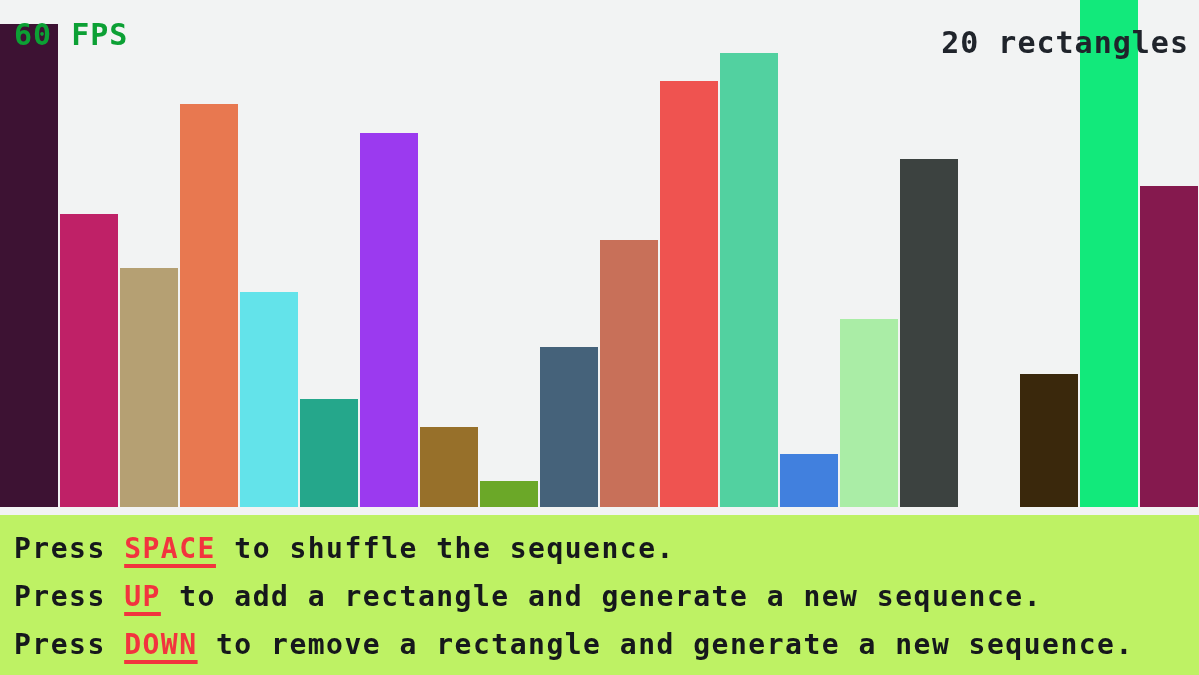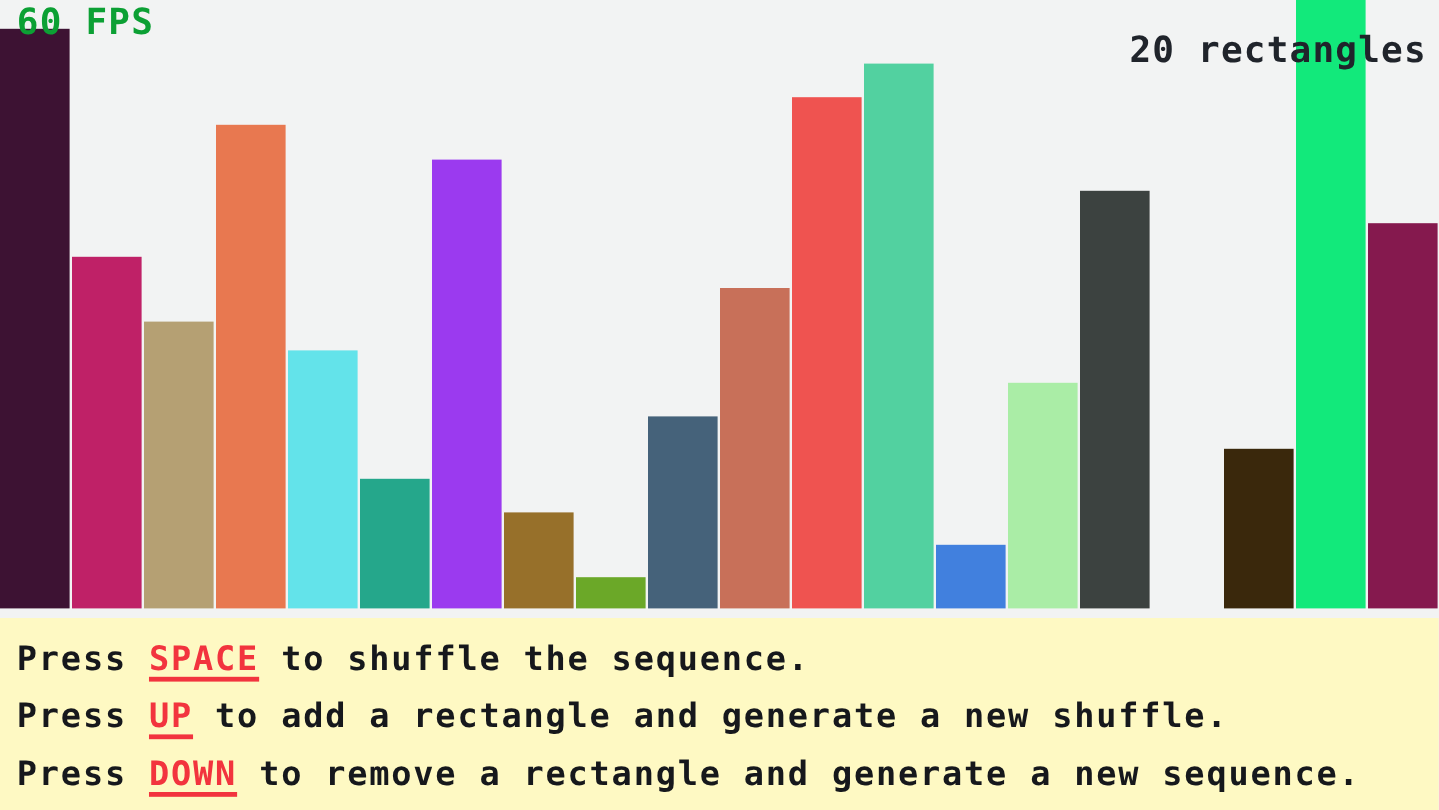--- a/index.html
+++ b/index.html
@@ -22,21 +22,21 @@
     width:1199px; height:515px;
   }
   .bar {
     position:absolute;
     bottom:8px;
   }
 
   
   #fps-counter {
     position:absolute;
-    left:14px; top:4px;
+    left:14px; top:20px;
     font-size:30px;
     line-height:30px;
     letter-spacing:1px;
     font-weight:700;
     color:#0CA034;
     white-space:nowrap;
     z-index:5;
     font-family:"DejaVu Sans Mono", monospace;
   }
   #rect-count {
@@ -51,21 +51,21 @@
     z-index:5;
     font-family:"DejaVu Sans Mono", monospace;
   }
 
   
   #instructions {
     position:absolute;
     left:0; top:515px;
     width:1199px; height:160px;
     padding:10px 0 0 14px;
-    background:#fef9c3;
+    background:#bef264;
   }
   .instruction-line {
     font-size:28px;
     line-height:48px;
     color:#16181C;
     letter-spacing:1.5px;
     white-space:nowrap;
     font-family:"DejaVu Sans Mono", monospace;
     font-weight:700;
   }
@@ -101,17 +101,17 @@
       <div class="bar" style="left: 1020px; width: 58px; height: 133px; background: rgb(58, 40, 12);"></div>
       <div class="bar" style="left: 1080px; width: 58px; height: 515px; background: rgb(18, 233, 123);"></div>
       <div class="bar" style="left: 1140px; width: 58px; height: 321px; background: rgb(133, 25, 78);"></div>
     </div>
 
   <div id="fps-counter" style="color: rgb(12, 160, 52);">60 FPS</div>
   <div id="rect-count" style="color: rgb(32, 36, 43);">20 rectangles</div>
 
   <div id="instructions">
       <div class="instruction-line"><span>Press </span><span class="key" style="color: rgb(242, 52, 62); text-decoration-color: rgb(242, 52, 62);">SPACE</span><span> to shuffle the sequence.</span></div>
-      <div class="instruction-line"><span>Press </span><span class="key" style="color: rgb(242, 52, 62); text-decoration-color: rgb(242, 52, 62);">UP</span><span> to add a rectangle and generate a new shuffle.</span></div>
+      <div class="instruction-line"><span>Press </span><span class="key" style="color: rgb(242, 52, 62); text-decoration-color: rgb(242, 52, 62);">UP</span><span> to add a rectangle and generate a new sequence.</span></div>
       <div class="instruction-line"><span>Press </span><span class="key" style="color: rgb(242, 52, 62); text-decoration-color: rgb(242, 52, 62);">DOWN</span><span> to remove a rectangle and generate a new sequence.</span></div>
     </div>
 
 </div>
 
 </body></html>

